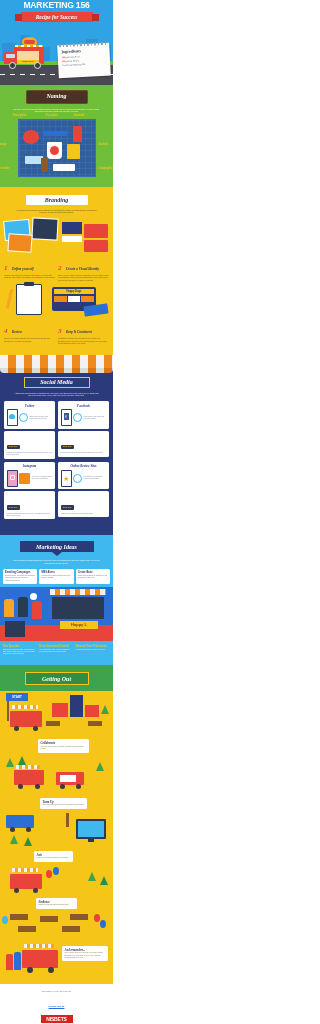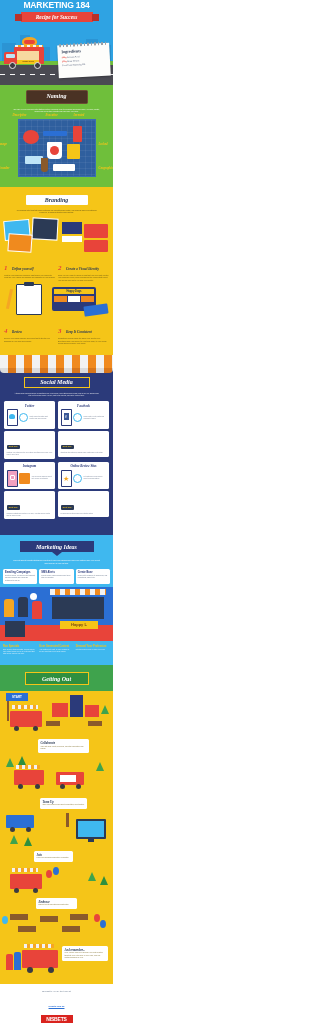--- a/index.html
+++ b/index.html
@@ -149,21 +149,21 @@
   <section class="hero">
     <div class="hero-sky"></div>
     <div class="hero-bldg" style="left:2px;width:14px;height:24px;"></div>
     <div class="hero-bldg" style="left:20px;width:10px;height:32px;"></div>
     <div class="hero-bldg" style="left:34px;width:16px;height:20px;"></div>
     <div class="hero-bldg" style="left:86px;width:12px;height:28px;"></div>
     <div class="hero-bldg" style="left:100px;width:11px;height:22px;"></div>
     <div class="hero-grass"></div>
     <div class="hero-road"></div>
 
-    <h2>MARKETING 184</h2>
+    <h2>MARKETING 156</h2>
     <div class="ribbon">Recipe for Success</div>
 
     <div class="truck-hero">
       <div class="t-food"></div>
       <div class="t-awn"></div>
       <div class="t-body"></div>
       <div class="t-cab"></div>
       <div class="t-win"></div>
       <div class="t-serv"></div>
       <div class="t-sign">Happy Dogs</div>

